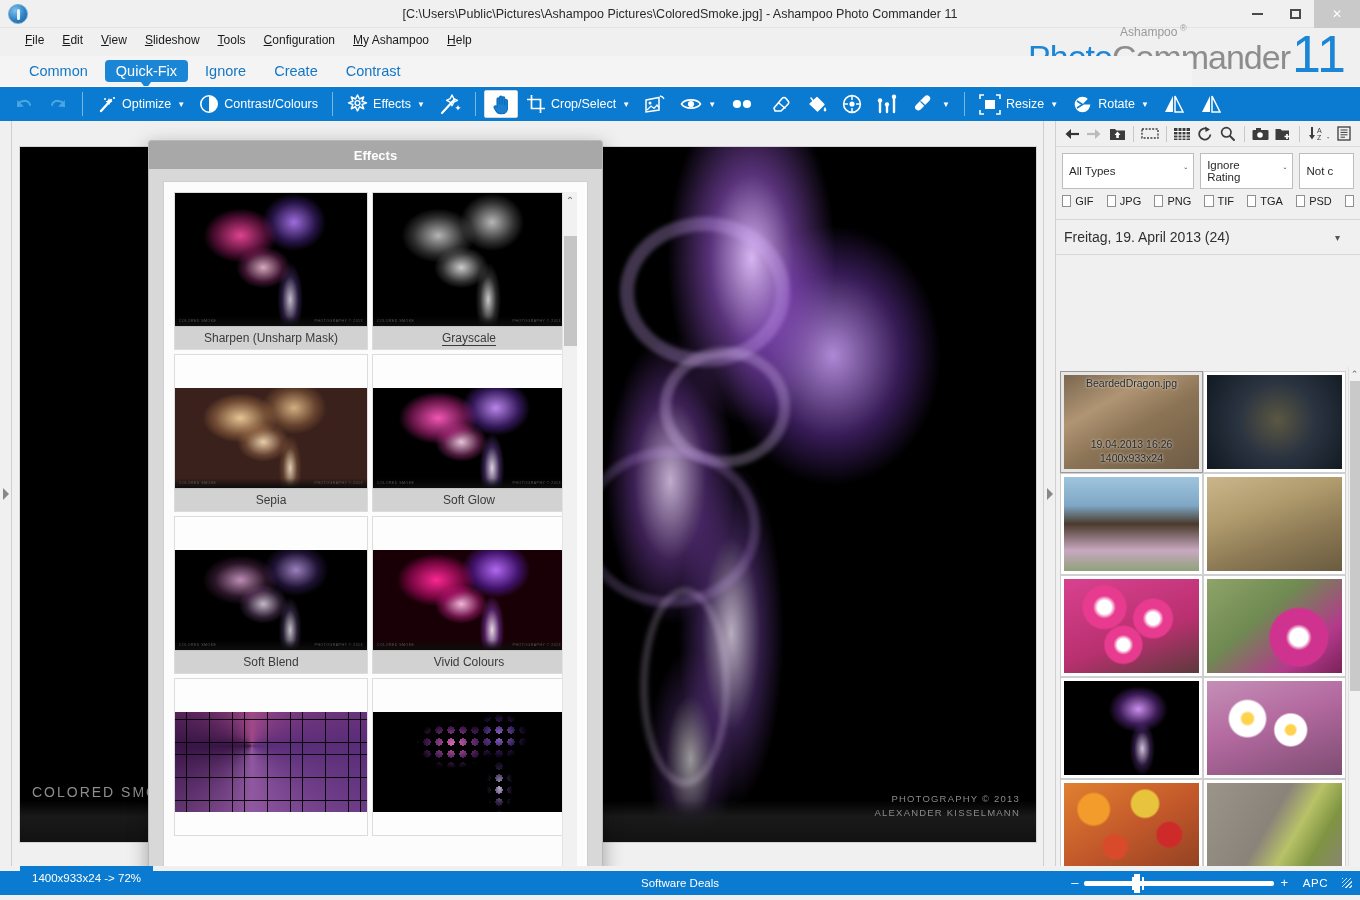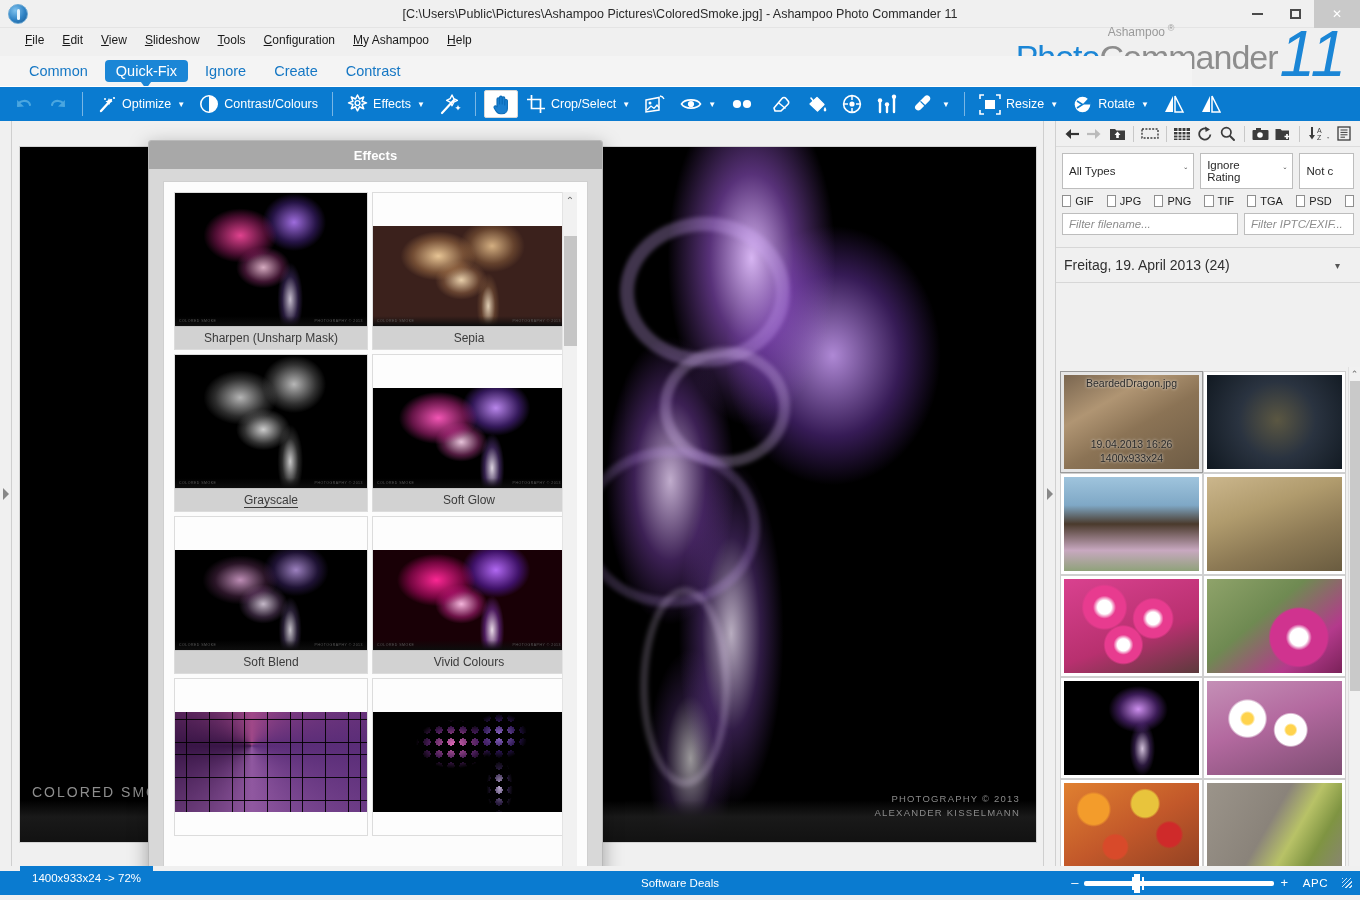--- a/index.html
+++ b/index.html
@@ -292,21 +292,21 @@
     <div class="menu-item"><u>M</u>y Ashampoo</div>
     <div class="menu-item"><u>H</u>elp</div>
   </div>
 
   <div style="position:absolute; right:14px; top:34px; height:50px; display:flex; align-items:baseline;">
     <div style="position:relative; display:flex; align-items:flex-end;">
       <span style="font-size:34px; color:#1b86d6; letter-spacing:-1px; line-height:34px;">Photo</span>
       <span style="font-size:34px; color:#8d8d8d; letter-spacing:-1px; line-height:34px;">Commander</span>
       <span style="position:absolute; left:92px; top:-9px; font-size:12px; color:#9a9a9a;">Ashampoo</span>
       <span style="position:absolute; left:152px; top:-11px; font-size:9px; color:#9a9a9a;">®</span>
-      <span style="font-size:64px; color:#1b86d6; line-height:40px; margin-left:2px;font-style:italic;">11</span>
+      <span style="font-size:52px; color:#1b86d6; line-height:40px; margin-left:2px;">11</span>
     </div>
   </div>
 
   <div class="ribbon-tabs">
     <div class="rtab">Common</div>
     <div class="rtab active">Quick-Fix</div>
     <div class="rtab">Ignore</div>
     <div class="rtab">Create</div>
     <div class="rtab">Contrast</div>
   </div>
@@ -558,53 +558,53 @@
                  radial-gradient(ellipse 46px 34px at 34% 32%, rgba(236,70,150,.95) 0%, rgba(170,30,110,.45) 55%, rgba(0,0,0,0) 80%),
                  radial-gradient(ellipse 40px 36px at 62% 22%, rgba(175,120,245,.9) 0%, rgba(95,50,175,.4) 55%, rgba(0,0,0,0) 80%),
                  radial-gradient(ellipse 34px 26px at 46% 56%, rgba(250,200,225,.85) 0%, rgba(180,60,140,.35) 55%, rgba(0,0,0,0) 80%),
                  radial-gradient(ellipse 16px 46px at 60% 80%, rgba(245,235,255,.8) 0%, rgba(130,90,200,.3) 50%, rgba(0,0,0,0) 80%), #000;">
                 <div class="strip"></div>
                   <div class="tagl">COLORED SMOKE</div>
                   <div class="tagr">PHOTOGRAPHY © 2013</div>
               </div>
             </div>
             <div class="eff-label">Sharpen (Unsharp Mask)</div>
-          </div>
-
-          <div class="eff-cell">
-            <div class="eff-pad"></div>
-            <div class="eff-thumb" style="height:100px">
-              <div class="ms" style="background:
-                 radial-gradient(ellipse 46px 30px at 34% 30%, rgba(240,205,155,.95) 0%, rgba(170,120,75,.5) 55%, rgba(0,0,0,0) 82%),
-                 radial-gradient(ellipse 40px 32px at 62% 20%, rgba(228,190,140,.9) 0%, rgba(150,105,65,.45) 55%, rgba(0,0,0,0) 82%),
-                 radial-gradient(ellipse 32px 24px at 46% 54%, rgba(250,225,185,.9) 0%, rgba(170,120,80,.4) 55%, rgba(0,0,0,0) 82%),
-                 radial-gradient(ellipse 14px 40px at 60% 80%, rgba(252,235,205,.85) 0%, rgba(160,115,75,.35) 50%, rgba(0,0,0,0) 82%), #3b211c;">
-                <div class="strip"></div>
-                  <div class="tagl">COLORED SMOKE</div>
-                  <div class="tagr">PHOTOGRAPHY © 2013</div>
-              </div>
-            </div>
-            <div class="eff-label">Sepia</div>
           </div>
 
           <div class="eff-cell">
             <div class="eff-thumb">
               <div class="ms" style="background:
                  radial-gradient(ellipse 46px 34px at 34% 32%, rgba(200,200,200,.9) 0%, rgba(110,110,110,.4) 55%, rgba(0,0,0,0) 80%),
                  radial-gradient(ellipse 40px 36px at 62% 22%, rgba(215,215,215,.85) 0%, rgba(120,120,120,.4) 55%, rgba(0,0,0,0) 80%),
                  radial-gradient(ellipse 34px 26px at 46% 56%, rgba(240,240,240,.85) 0%, rgba(140,140,140,.35) 55%, rgba(0,0,0,0) 80%),
                  radial-gradient(ellipse 16px 46px at 60% 80%, rgba(250,250,250,.8) 0%, rgba(140,140,140,.3) 50%, rgba(0,0,0,0) 80%), #000;">
                 <div class="strip"></div>
                   <div class="tagl">COLORED SMOKE</div>
                   <div class="tagr">PHOTOGRAPHY © 2013</div>
               </div>
             </div>
             <div class="eff-label under">
                 <span>Grayscale</span>
               </div>
+          </div>
+
+          <div class="eff-cell">
+            <div class="eff-pad"></div>
+            <div class="eff-thumb" style="height:100px">
+              <div class="ms" style="background:
+                 radial-gradient(ellipse 46px 30px at 34% 30%, rgba(240,205,155,.95) 0%, rgba(170,120,75,.5) 55%, rgba(0,0,0,0) 82%),
+                 radial-gradient(ellipse 40px 32px at 62% 20%, rgba(228,190,140,.9) 0%, rgba(150,105,65,.45) 55%, rgba(0,0,0,0) 82%),
+                 radial-gradient(ellipse 32px 24px at 46% 54%, rgba(250,225,185,.9) 0%, rgba(170,120,80,.4) 55%, rgba(0,0,0,0) 82%),
+                 radial-gradient(ellipse 14px 40px at 60% 80%, rgba(252,235,205,.85) 0%, rgba(160,115,75,.35) 50%, rgba(0,0,0,0) 82%), #3b211c;">
+                <div class="strip"></div>
+                  <div class="tagl">COLORED SMOKE</div>
+                  <div class="tagr">PHOTOGRAPHY © 2013</div>
+              </div>
+            </div>
+            <div class="eff-label">Sepia</div>
           </div>
 
           <div class="eff-cell">
             <div class="eff-pad"></div>
             <div class="eff-thumb" style="height:100px">
               <div class="ms" style="background:
                  radial-gradient(ellipse 48px 32px at 34% 30%, rgba(255,90,190,.95) 0%, rgba(200,40,140,.5) 55%, rgba(0,0,0,0) 82%),
                  radial-gradient(ellipse 42px 34px at 64% 20%, rgba(200,145,255,.92) 0%, rgba(115,55,200,.45) 55%, rgba(0,0,0,0) 82%),
                  radial-gradient(ellipse 32px 24px at 46% 54%, rgba(255,215,240,.9) 0%, rgba(205,70,160,.4) 55%, rgba(0,0,0,0) 82%),
                  radial-gradient(ellipse 15px 42px at 62% 80%, rgba(250,240,255,.88) 0%, rgba(150,95,220,.35) 50%, rgba(0,0,0,0) 82%), #000;">
@@ -791,24 +791,20 @@
         <span class="cb"></span>
           <span class="cbl">PNG</span>
         <span class="cb"></span>
           <span class="cbl">TIF</span>
         <span class="cb"></span>
           <span class="cbl">TGA</span>
         <span class="cb"></span>
           <span class="cbl">PSD</span>
         <span class="cb"></span>
       </div>
-      <div class="frow">
-        <div class="txtinput a">Filter filename...</div>
-        <div class="txtinput b">Filter IPTC/EXIF...</div>
-      </div>
     </div>
 
     <div class="grp-head">
       <span>Freitag, 19. April 2013 (24)</span>
       <span class="chev">▾</span>
     </div>
 
     <div class="thumbs">
       <div class="tgrid">
 

